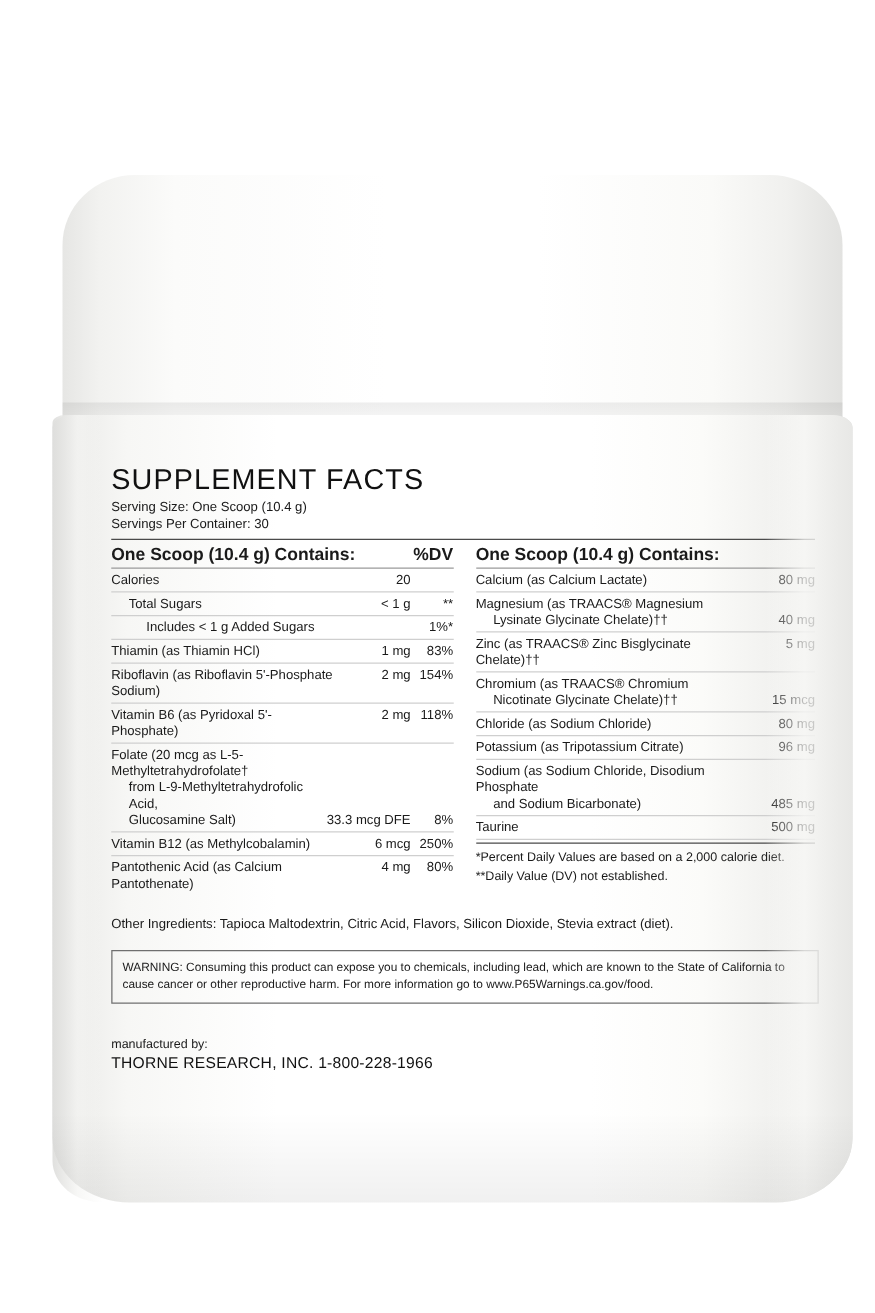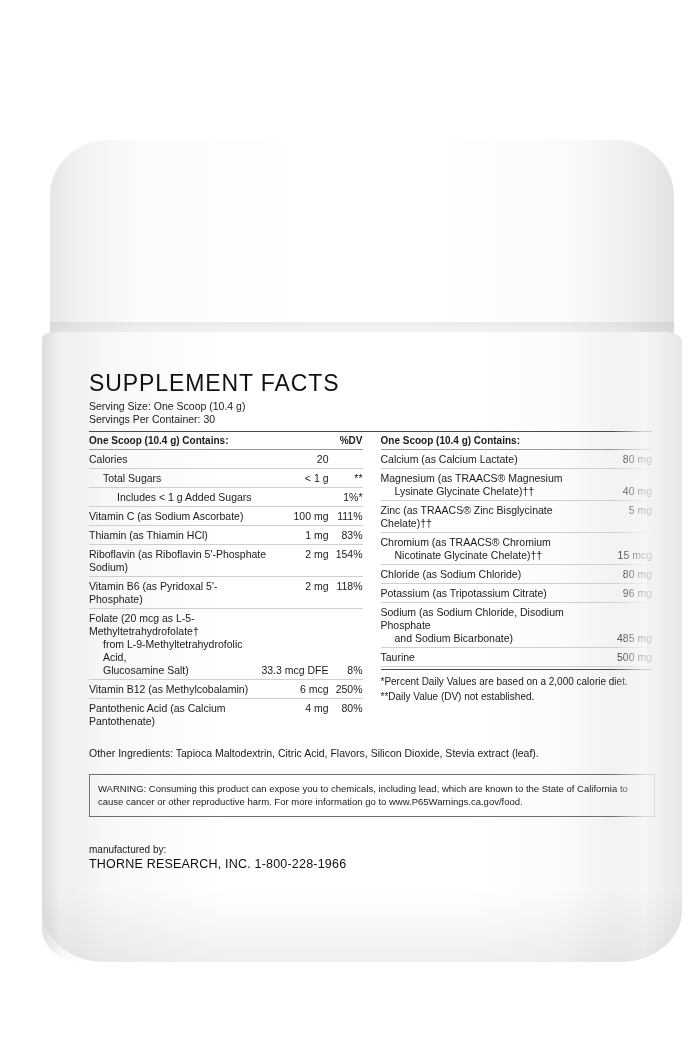--- a/index.html
+++ b/index.html
@@ -101,21 +101,21 @@
   .facts-col {
     width: 50%;
     box-sizing: border-box;
   }
   .facts-col.left { padding-right: 8px; }
   .facts-col.right { padding-left: 10px; }
 
   .col-head {
     display: flex;
     justify-content: space-between;
-    font-size: 10px;
+    font-size: 14px;
     font-weight: bold;
     padding: 3px 0 3px 0;
     border-bottom: 1px solid #9a9a9a;
   }
   .col-head .dv { font-weight: bold; }
 
   .fact-row {
     display: flex;
     justify-content: space-between;
     align-items: flex-start;
@@ -238,25 +238,20 @@
           <span class="amt">&lt; 1 g</span>
           <span class="pct">**</span>
         </div>
 
         <div class="fact-row">
           <span class="nm indent-2">Includes &lt; 1 g Added Sugars</span>
           <span class="amt"></span>
           <span class="pct">1%*</span>
         </div>
 
-        <div class="fact-row">
-          <span class="nm">Vitamin C (as Sodium Ascorbate)</span>
-          <span class="amt">100 mg</span>
-          <span class="pct">111%</span>
-        </div>
 
         <div class="fact-row">
           <span class="nm">Thiamin (as Thiamin HCl)</span>
           <span class="amt">1 mg</span>
           <span class="pct">83%</span>
         </div>
 
         <div class="fact-row">
           <span class="nm">Riboflavin (as Riboflavin 5'-Phosphate Sodium)</span>
           <span class="amt">2 mg</span>
@@ -346,21 +341,21 @@
           <span class="nm">Taurine</span>
           <span class="amt">500 mg</span>
         </div>
 
         <div class="foot-note">*Percent Daily Values are based on a 2,000 calorie diet.</div>
         <div class="foot-note" style="border-top:none; padding-top:0;">**Daily Value (DV) not established.</div>
       </div>
 
     </div>
 
-    <div class="other-ing">Other Ingredients: Tapioca Maltodextrin, Citric Acid, Flavors, Silicon Dioxide, Stevia extract (leaf).</div>
+    <div class="other-ing">Other Ingredients: Tapioca Maltodextrin, Citric Acid, Flavors, Silicon Dioxide, Stevia extract (diet).</div>
 
     <div class="warn-box">
       <span>WARNING: Consuming this product can expose you to chemicals, including lead, which are known to the State of California to cause cancer or other reproductive harm. For more information go to www.P65Warnings.ca.gov/food.</span>
     </div>
 
     <div class="mfg">
       <div>manufactured by:</div>
       <div class="mfg-name">THORNE RESEARCH, INC. 1-800-228-1966</div>
     </div>
 

